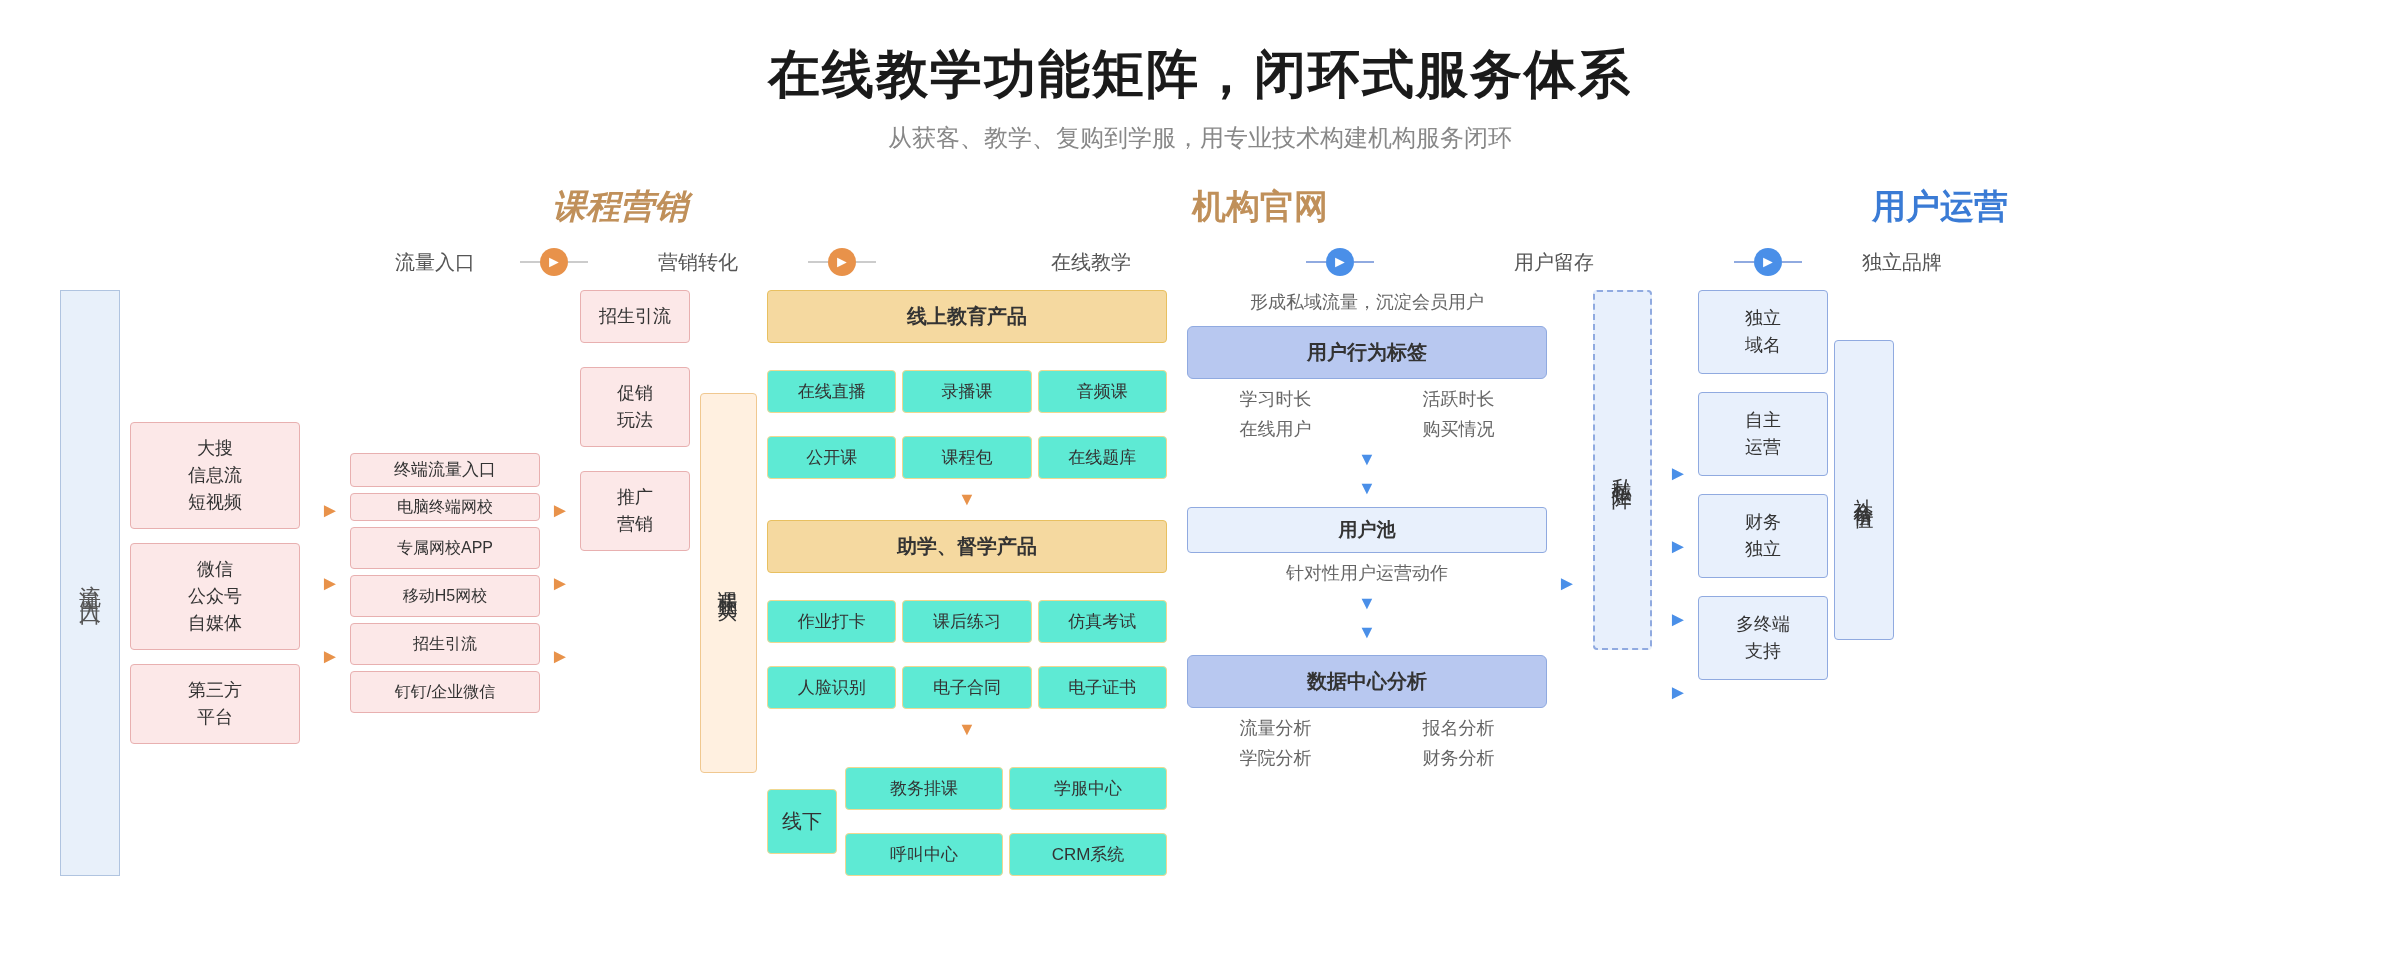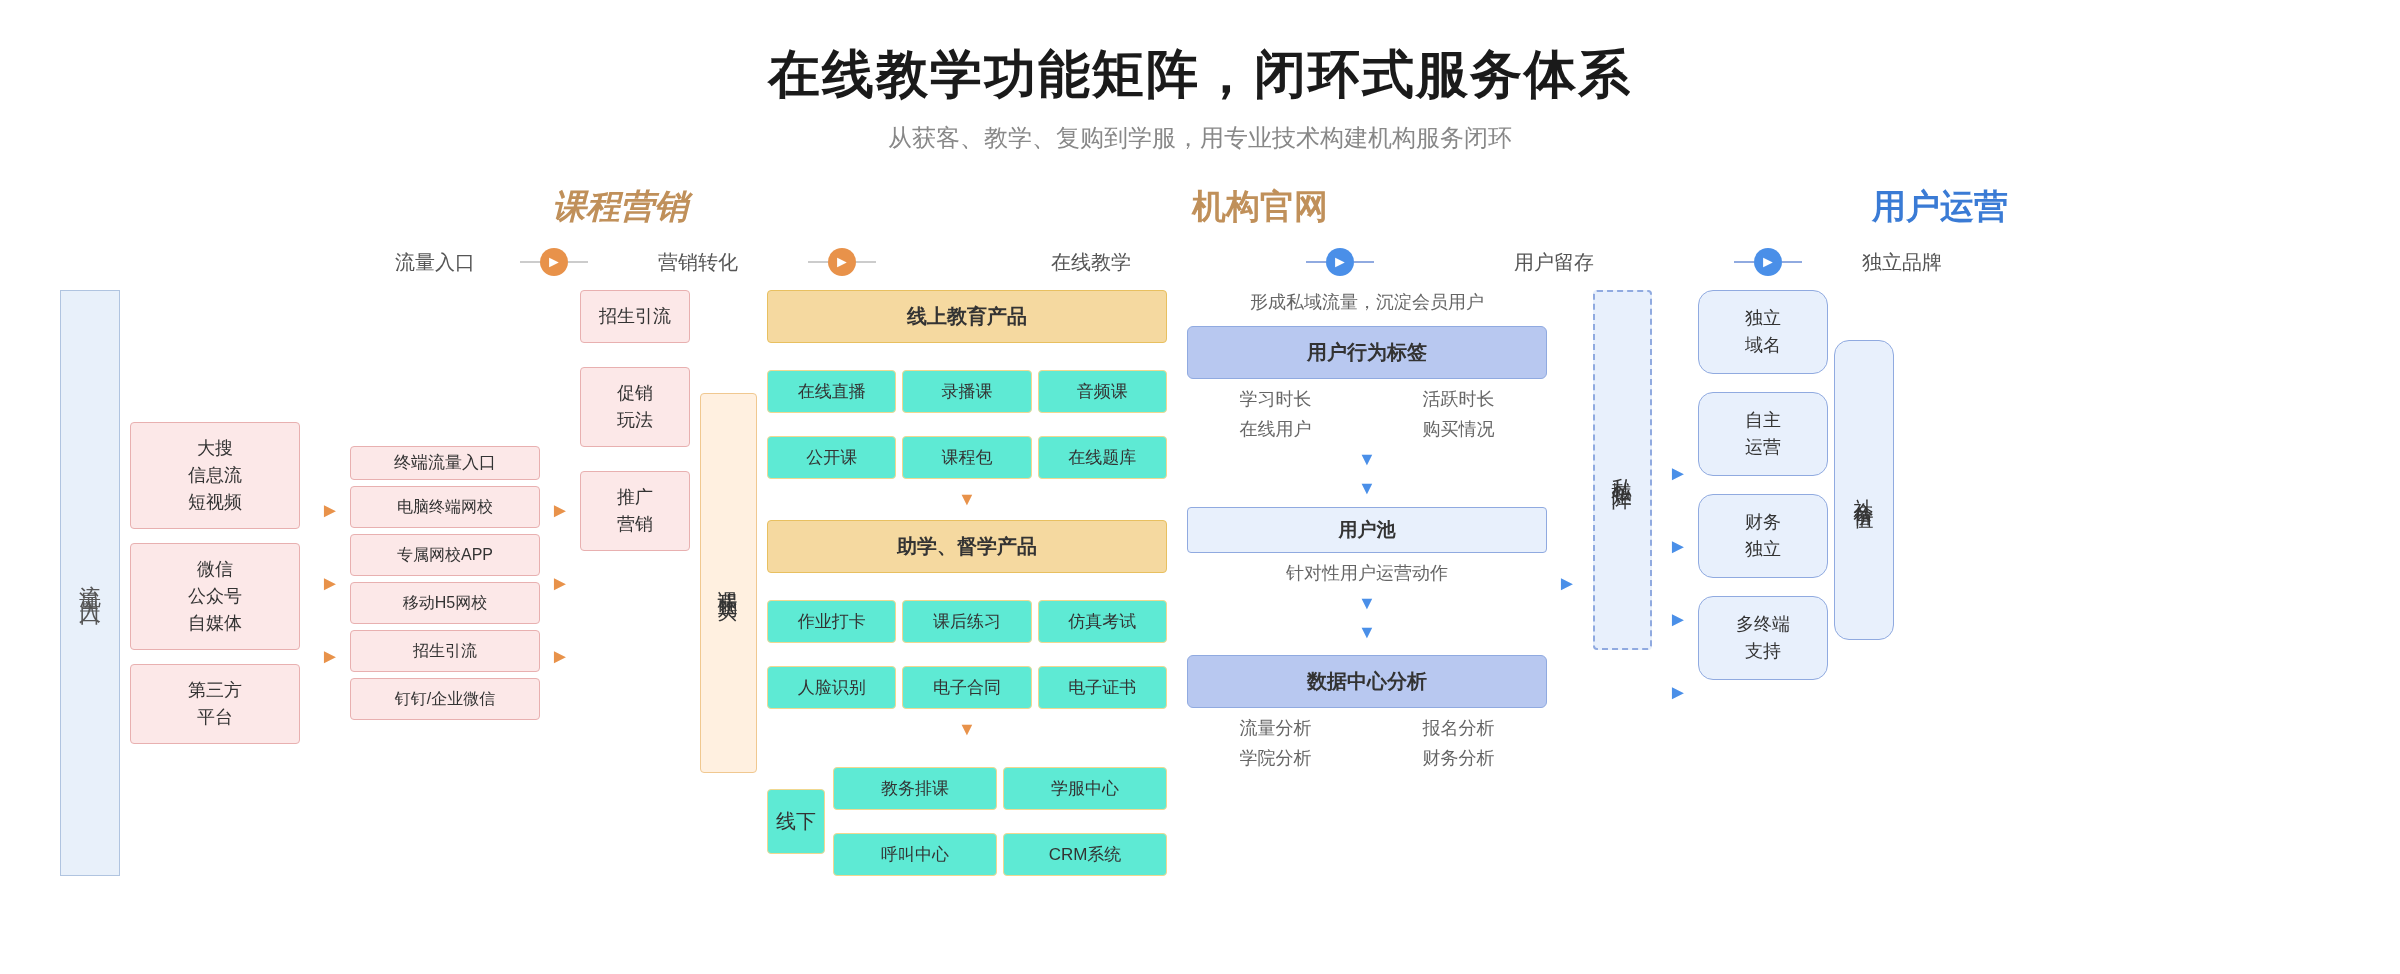--- a/index.html
+++ b/index.html
@@ -134,21 +134,21 @@
       border: 1px solid #90aae0;
       border-radius: 4px;
       text-align: center;
       padding: 9px 6px;
       font-size: 17px;
       color: #333;
     }
     .box-blue-item {
       background: #e8f0fc;
       border: 1px solid #90aae0;
-      border-radius: 15px;
+      border-radius: 4px;
       text-align: center;
       padding: 14px 10px;
       font-size: 18px;
       color: #333;
       line-height: 1.5;
     }
     .box-dashed {
       background: #e8f0fc;
       border: 2px dashed #90aae0;
       border-radius: 4px;
@@ -308,21 +308,21 @@
     </div>
 
     <div class="w-arrow">
       <span class="arrow-right-orange">►</span>
       <span class="arrow-right-orange">►</span>
       <span class="arrow-right-orange">►</span>
     </div>
 
     <div style="display:flex; flex-direction:column; justify-content:center; gap:6px; width:190px;">
       <div class="box-red" style="font-size:17px; padding:3px 8px;">终端流量入口</div>
-      <div class="box-red" style="font-size:16px; padding:8px 6px;">电脑终端网校</div>
+      <div class="box-red" style="font-size:16px; padding:1px 6px;">电脑终端网校</div>
       <div class="box-red" style="font-size:16px; padding:8px 6px;">专属网校APP</div>
       <div class="box-red" style="font-size:16px; padding:8px 6px;">移动H5网校</div>
       <div class="box-red" style="font-size:16px; padding:8px 6px;">招生引流</div>
       <div class="box-red" style="font-size:16px; padding:8px 6px;">钉钉/企业微信</div>
     </div>
 
     <div class="w-arrow">
       <span class="arrow-right-orange">►</span>
       <span class="arrow-right-orange">►</span>
       <span class="arrow-right-orange">►</span>
@@ -356,21 +356,21 @@
         <div class="box-yellow">作业打卡</div>
         <div class="box-yellow">课后练习</div>
         <div class="box-yellow">仿真考试</div>
         <div class="box-yellow">人脸识别</div>
         <div class="box-yellow">电子合同</div>
         <div class="box-yellow">电子证书</div>
       </div>
       <div class="down-arr">▼</div>
 
       <div style="display:flex; flex-direction:row; align-items:center; gap:8px;">
-        <div class="box-yellow" style="padding:18px 8px; font-size:20px; white-space:nowrap;">线下</div>
+        <div class="box-yellow" style="padding:18px 14px; font-size:20px; white-space:nowrap;">线下</div>
         <div class="grid-2" style="flex:1;">
           <div class="box-yellow">教务排课</div>
           <div class="box-yellow">学服中心</div>
           <div class="box-yellow">呼叫中心</div>
           <div class="box-yellow">CRM系统</div>
         </div>
       </div>
     </div>
 
     <div style="width:20px;"></div>

